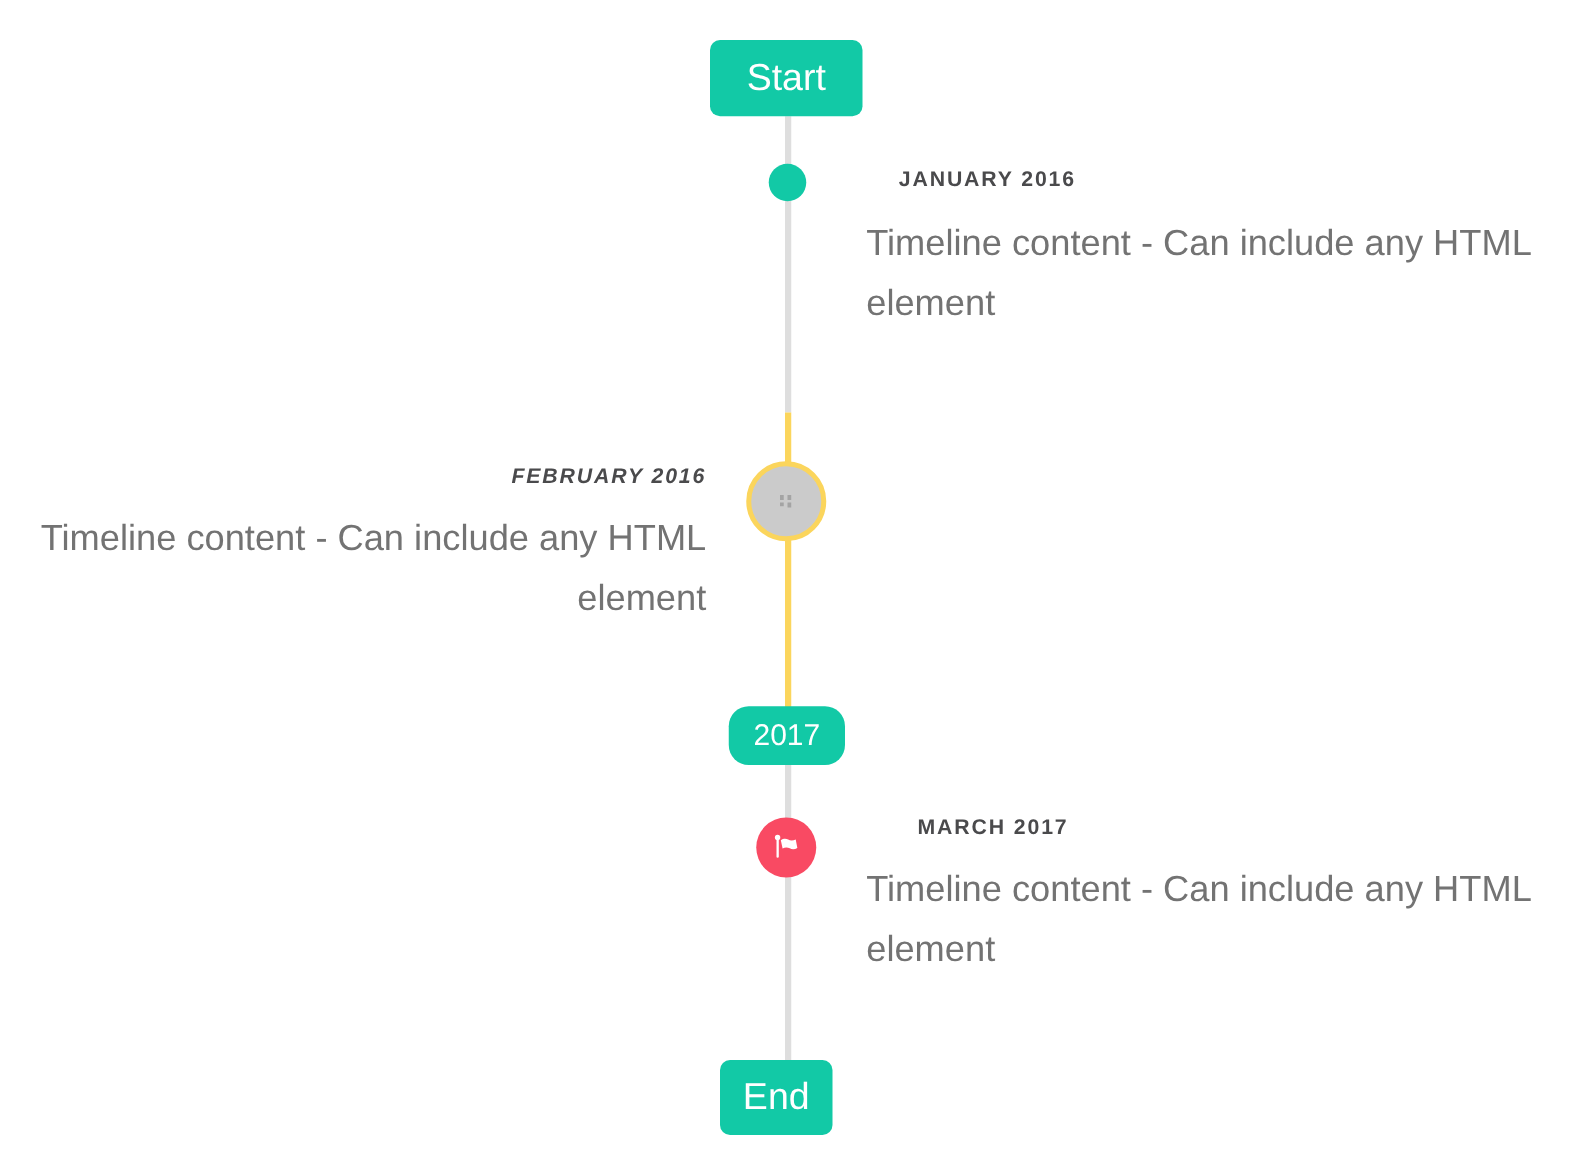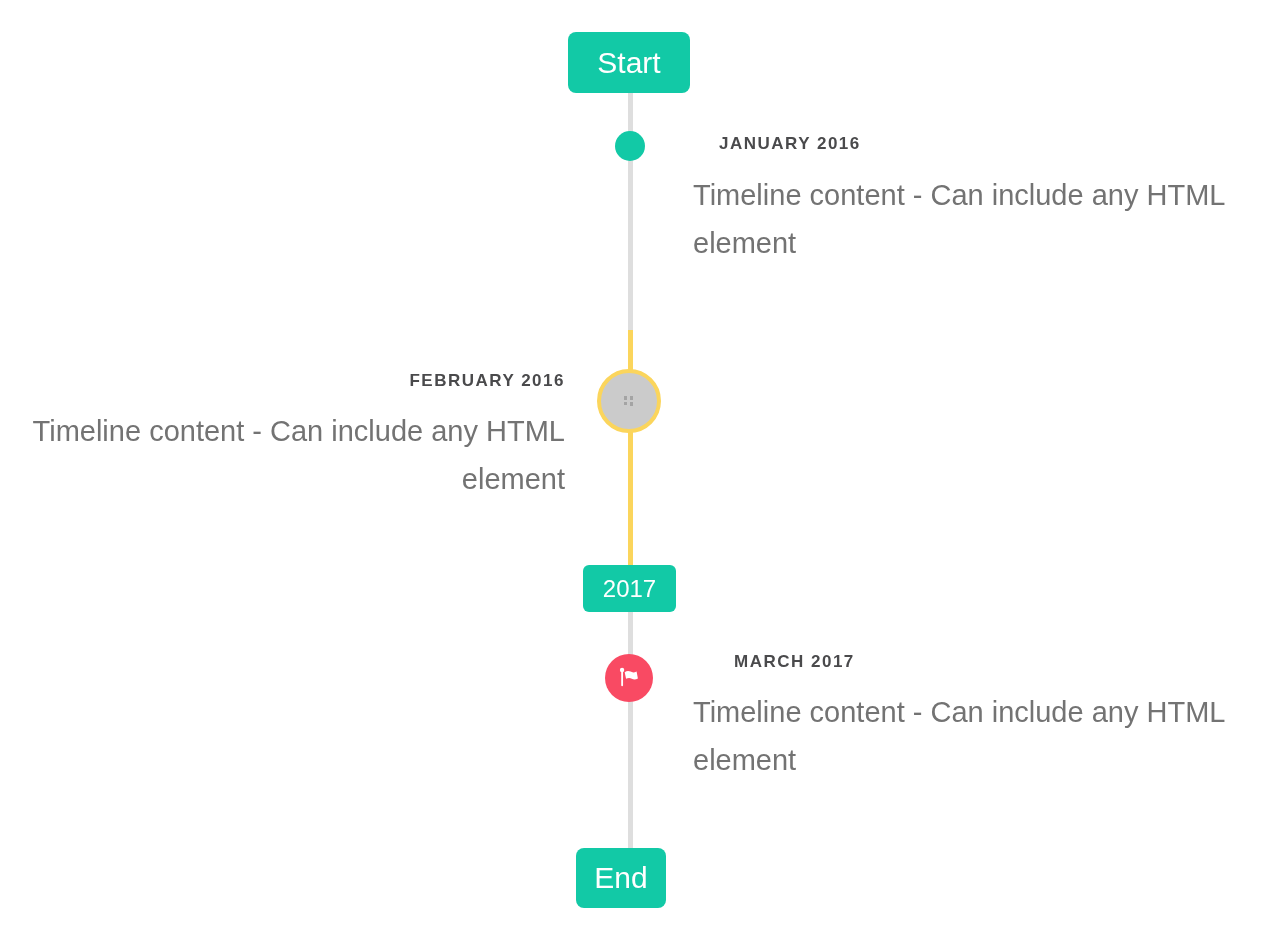--- a/index.html
+++ b/index.html
@@ -23,21 +23,21 @@
   .flag-badge {
     position: absolute;
     background: #12C9A6;
     color: #ffffff;
     display: flex; align-items: center; justify-content: center;
     border-radius: 8px;
     box-sizing: border-box;
     z-index: 3;
   }
   #start-badge { left: 568px; top: 32px;  width: 122px; height: 61px; font-size: 30px; }
-  #year-badge  { left: 583px; top: 565px; width: 93px;  height: 47px; font-size: 24px; border-radius: 6px; }
+  #year-badge  { left: 583px; top: 565px; width: 93px;  height: 47px; font-size: 24px; border-radius: 16px; }
   #end-badge   { left: 576px; top: 848px; width: 90px; height: 60px; font-size: 30px; }
 
   
   .marker { position: absolute; border-radius: 50%; z-index: 2; box-sizing: border-box; }
   #marker-jan {
     left: 615px; top: 131px; width: 30px; height: 30px;
     background: #12C9A6;
   }
   #marker-feb {
     left: 597px; top: 369px; width: 64px; height: 64px;
@@ -64,21 +64,21 @@
   .item-content {
     position: absolute;
     font-size: 29px;
     line-height: 48px;
     color: #737373;
     width: 540px;
     z-index: 1;
   }
   #title-jan   { left: 695px; top: 134px; margin-left: 24px; }
   #content-jan { left: 693px; top: 171px; }
-  #title-feb   { right: 703px; top: 371px; text-align: right; }
+  #title-feb   { right: 703px; top: 371px; text-align: right; font-style: italic; }
   #content-feb { right: 703px; top: 407px; text-align: right; }
   #title-mar   { left: 734px; top: 652px; }
   #content-mar { left: 693px; top: 688px; }
 
   .icon-wrap { display: flex; align-items: center; justify-content: center; }
 </style>
 </head>
 <body>
 
 <div id="line-top" class="line-seg line-gray"></div>

